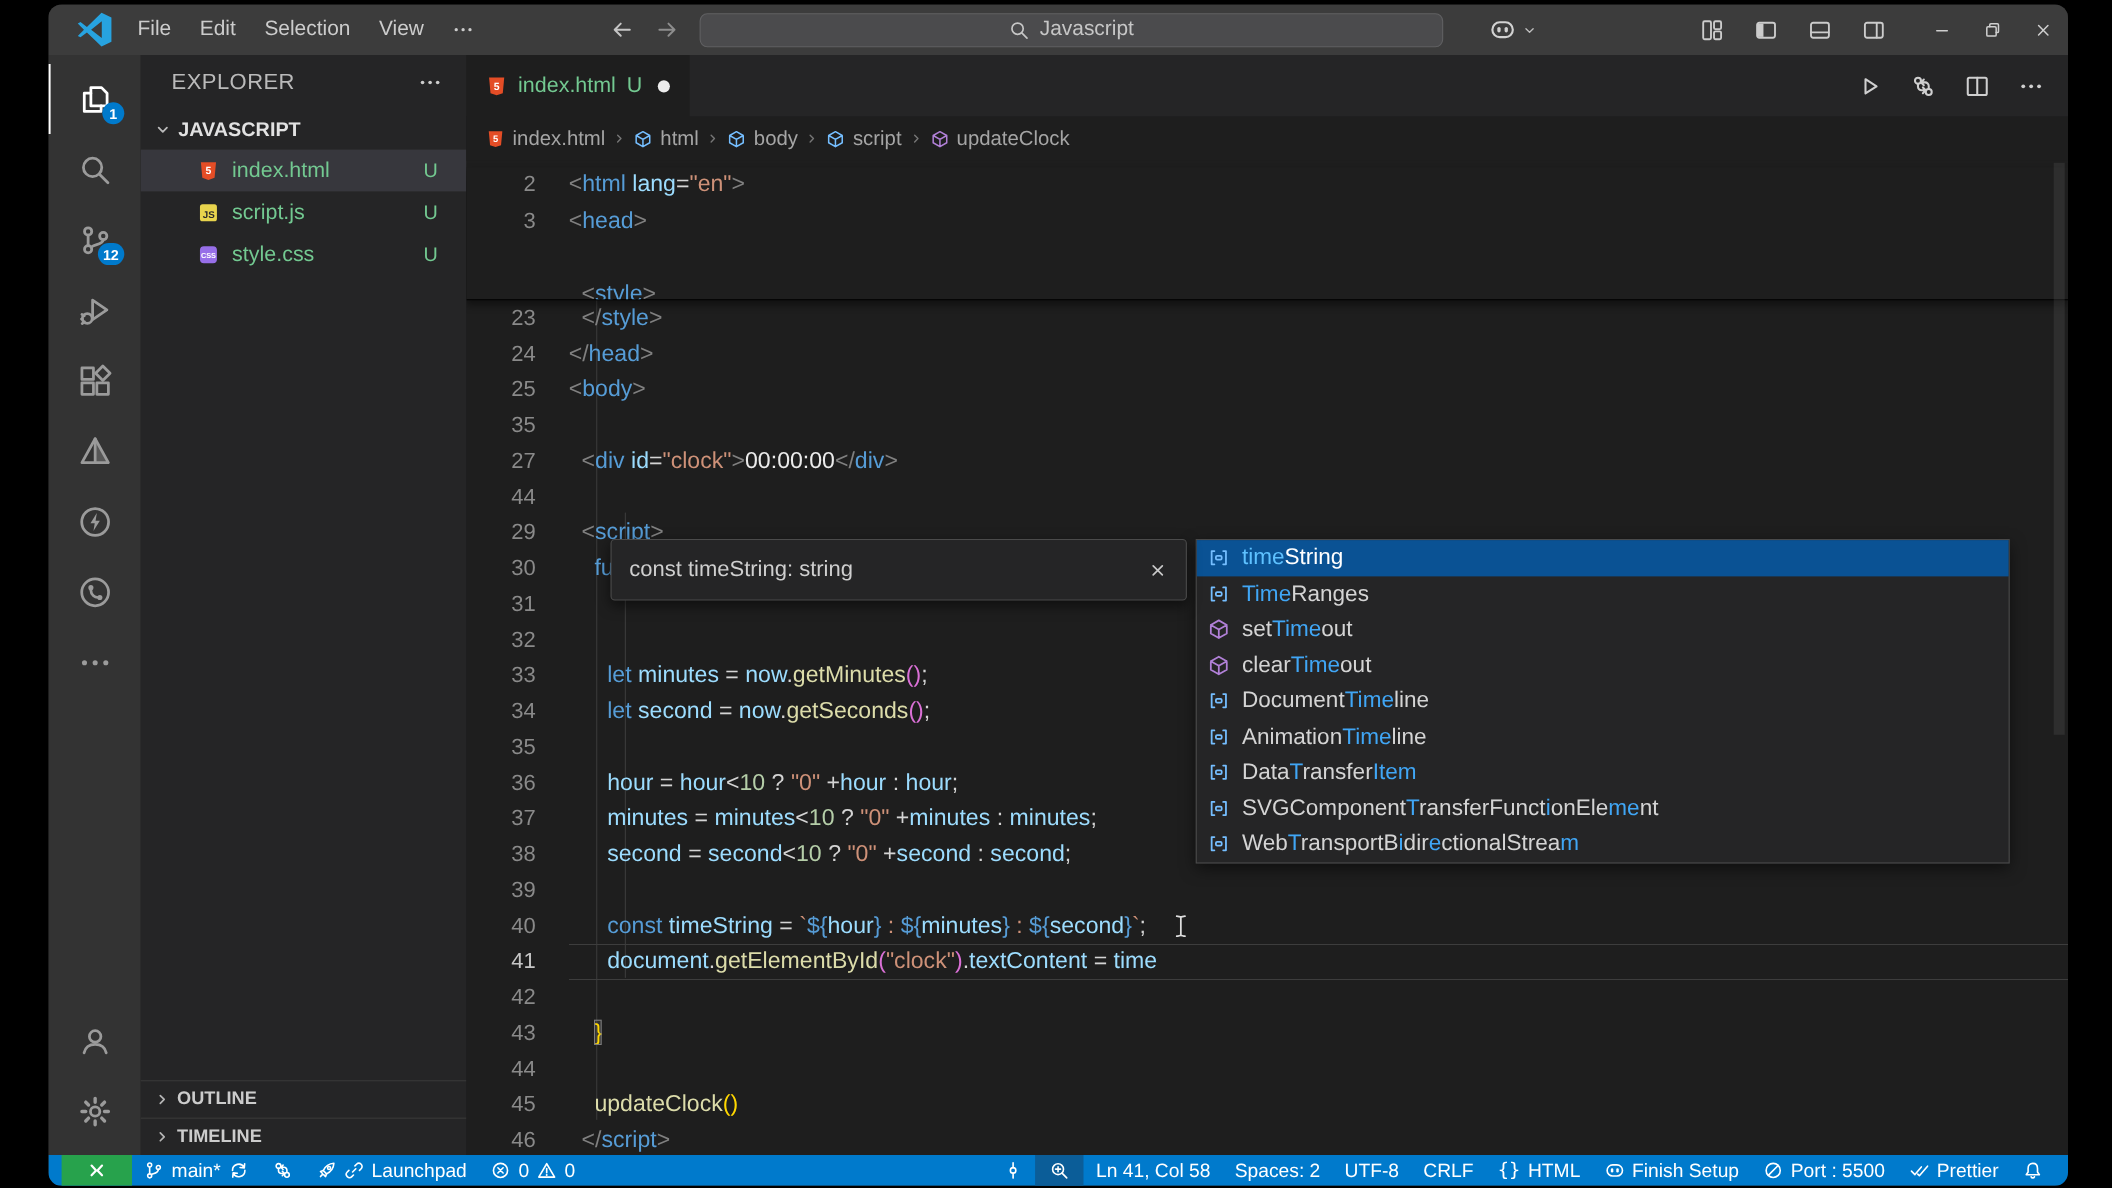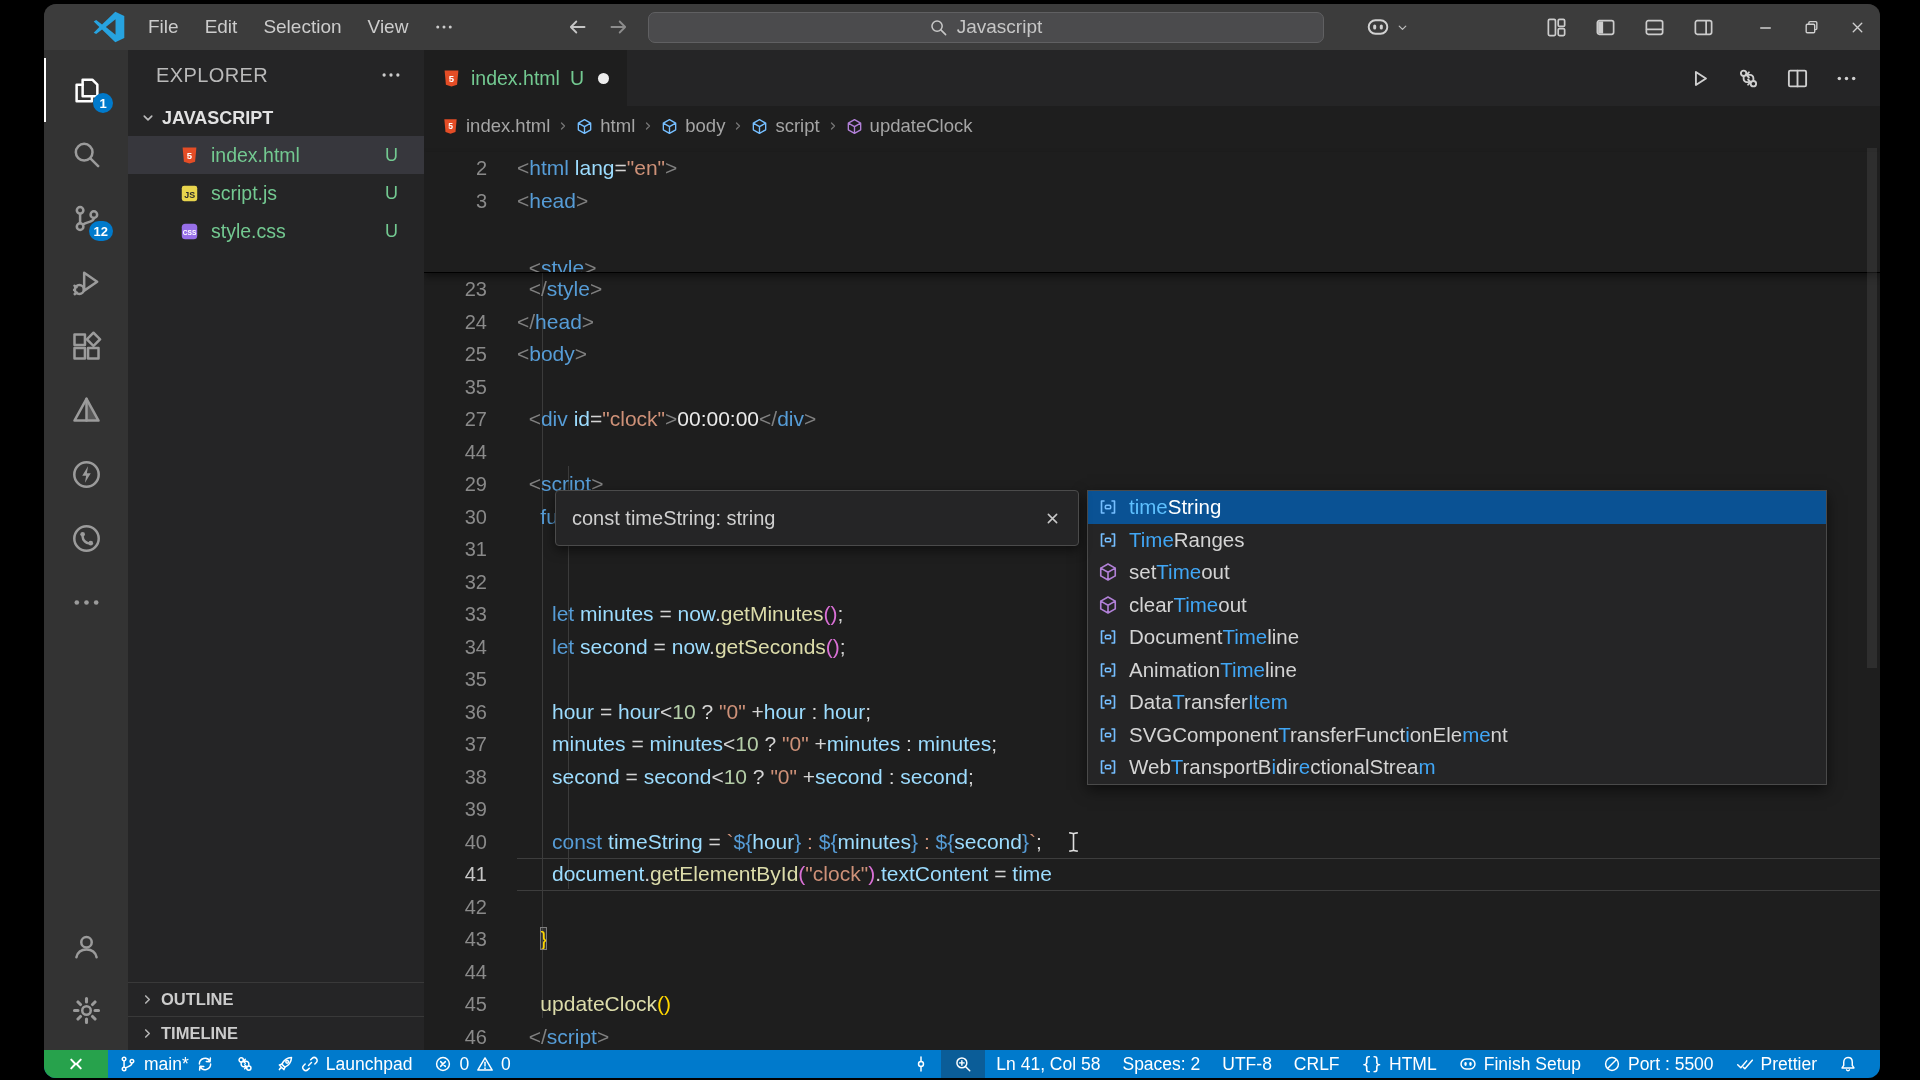--- a/index.html
+++ b/index.html
@@ -3,21 +3,21 @@
 <meta charset="utf-8">
 <style>
   *{margin:0;padding:0;box-sizing:border-box;font-family:"Liberation Sans",sans-serif;}
   html,body{width:1920px;height:1080px;background:#000;overflow:hidden;}
 
   .window{position:absolute;left:44px;top:4px;width:1836px;height:1074px;background:#1e1e1e;
     border-radius:12px;overflow:hidden;display:flex;flex-direction:column;}
 
   
   .titlebar{flex:0 0 46px;background:#3c3c3c;display:flex;align-items:center;color:#cccccc;}
-  .tb-left{flex:1;display:flex;align-items:center;height:100%;padding-left:0;margin-left:47px;}
+  .tb-left{flex:1;display:flex;align-items:center;height:100%;padding-left:24px;}
   .logo-wrap{width:36px;height:36px;display:flex;align-items:center;justify-content:center;margin-right:8px;}
   .menu-item{padding:0 13px;font-size:19px;height:100%;display:flex;align-items:center;gap:4px;}
   .nav-arrows{margin-left:auto;display:flex;gap:20px;padding-right:18px;color:#c5c5c5;}
   .nav-arrows .icw{width:22px;height:22px;}
   .nav-fwd{color:#8d8d8d;}
   .searchbox{flex:0 0 676px;height:31px;background:#4b4b4d;border:1px solid #606062;border-radius:7px;
     display:flex;align-items:center;justify-content:center;gap:9px;color:#c6c6c6;font-size:19px;}
   .searchbox .icw{width:19px;height:19px;}
   .tb-right{flex:1;display:flex;align-items:center;height:100%;}
   .copilot-chip{display:flex;align-items:center;gap:5px;margin-left:42px;color:#d2d2d2;}
@@ -102,21 +102,21 @@
   .sg-row.sel{background:#0a5294;color:#ffffff;}
   .sg-row .icw{width:20px;height:20px;flex:0 0 20px;}
   .icw-variable{color:#75beff;}
   .icw-method{color:#b180d7;}
   .sg-hl{color:#40a6f5;}
   .sg-row.sel .sg-hl{color:#5ec1ff;}
   .sg-label{white-space:pre;}
 
   
   .statusbar{flex:0 0 28px;background:#007acc;display:flex;align-items:center;color:#fff;font-size:17.5px;}
-  .sb-left{flex:1;display:flex;align-items:center;height:100%;}
+  .sb-left{flex:1;display:flex;align-items:center;height:100%;padding-left:12px;}
   .sb-right{display:flex;align-items:center;height:100%;padding-right:12px;}
   .sb-item{display:flex;align-items:center;gap:7px;padding:0 11px;height:100%;}
   .sb-item .icw{width:18px;height:18px;}
   .sb-remote{width:64px;background:#27a24c;justify-content:center;padding:0;}
   .sb-remote .icw{width:20px;height:20px;}
   .sb-spacer{flex:1;}
   .sb-dark{background:#0b5d98;padding:0 13px;}
   .sb-braces{font-family:"DejaVu Sans Mono",monospace;font-size:17px;}
 
   .mouse-ibeam{position:absolute;left:1022px;top:826px;width:15px;height:24px;z-index:10;}

